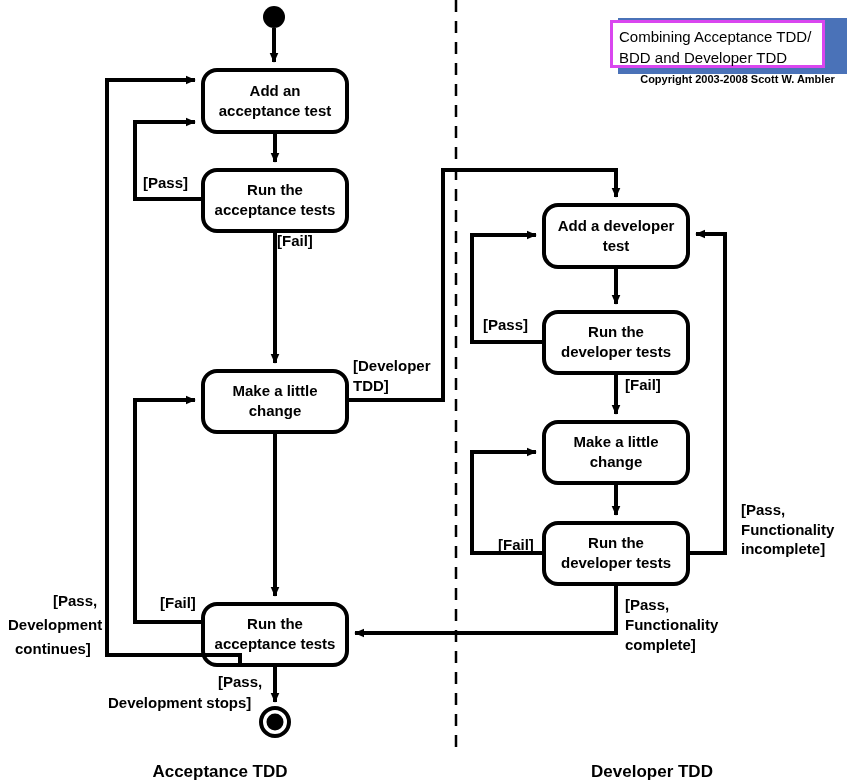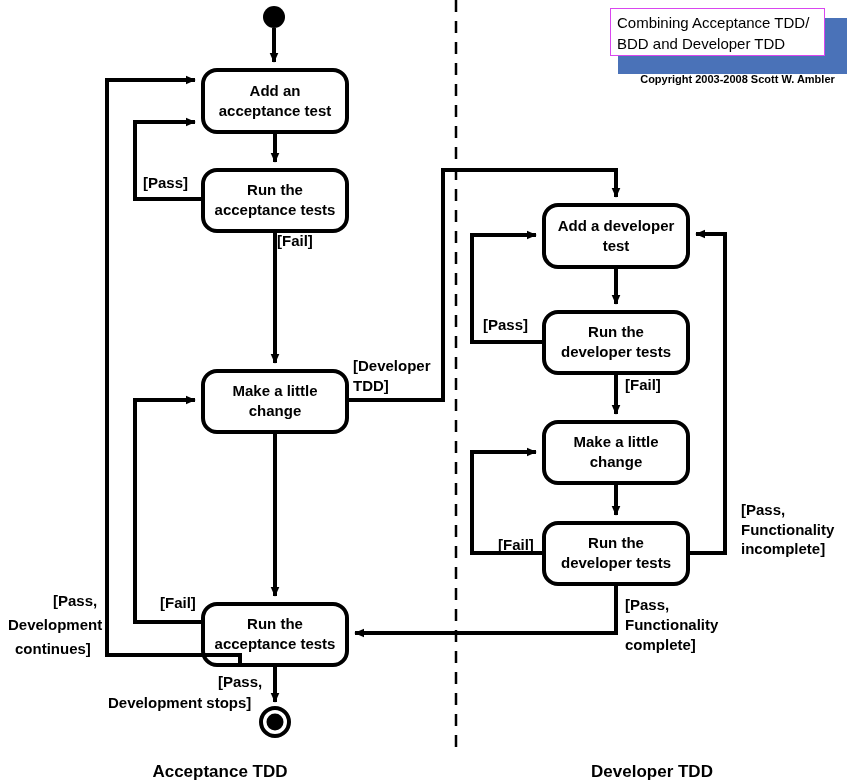--- a/index.html
+++ b/index.html
@@ -86,25 +86,25 @@
     position: absolute;
     left: 8px;
     top: 10px;
     width: 229px;
     height: 56px;
     background: #4a72b8;
   }
   #title-box {
     position: absolute;
     left: 0px;
-    top: 0px;
+    top: 12px;
     width: 215px;
     height: 48px;
     background: #ffffff;
-    border: 1px solid #d946ef;
+    border: 3px solid #d946ef;
     box-sizing: border-box;
     padding: 3px 10px 0 6px;
   }
   #title-text {
     font-family: "Liberation Sans", sans-serif;
     font-size: 15px;
     line-height: 21px;
     color: #000000;
     white-space: pre-line;
   }

